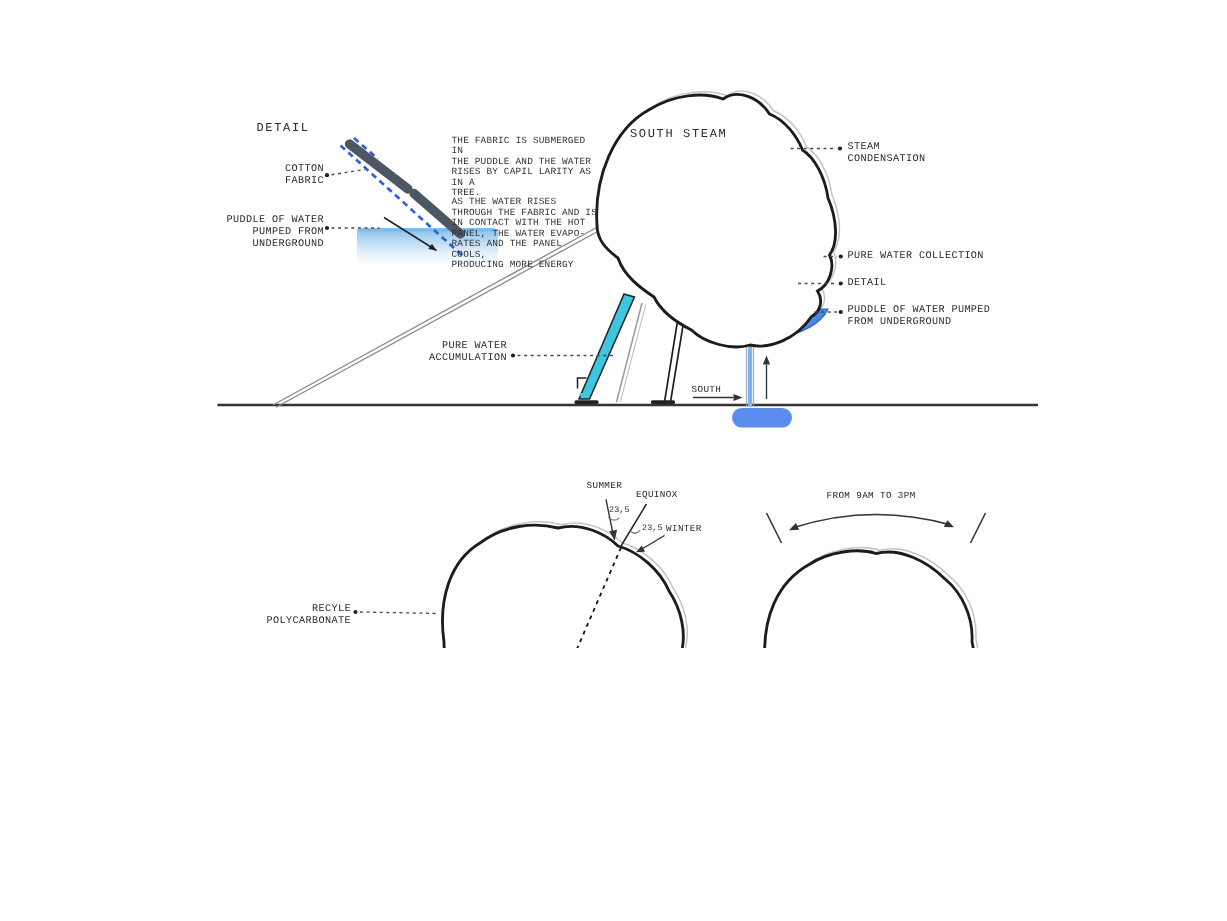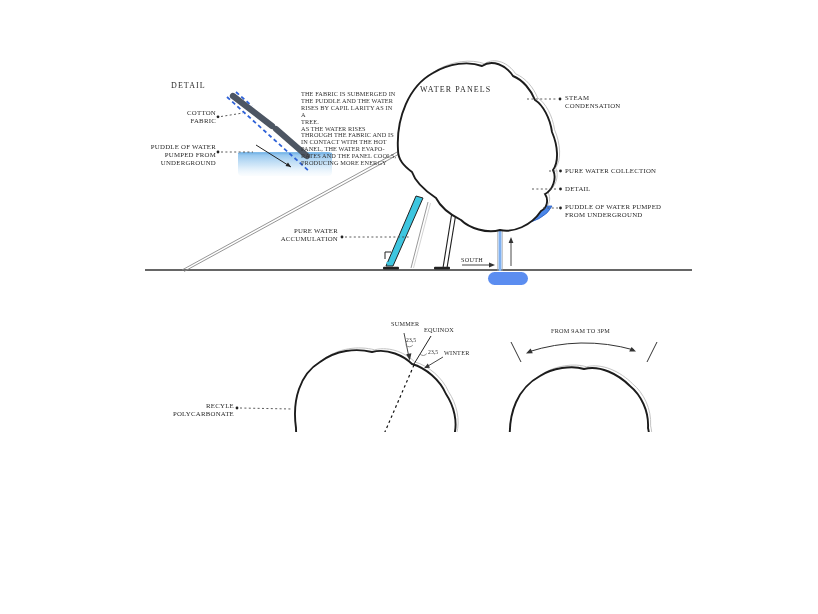--- a/index.html
+++ b/index.html
@@ -1,17 +1,17 @@
 <!DOCTYPE html>
 <html><head>
 <meta charset="utf-8">
 <style>
   html,body{margin:0;padding:0;background:#fff;}
   .canvas{position:relative;width:818px;height:432px;background:#fff;overflow:hidden;
-          font-family:Liberation Serif, serif;}
+          font-family:Liberation Mono, monospace;}
   svg{position:absolute;left:0;top:0;}
   .lbl{position:absolute;font-size:6.8px;line-height:1.2;color:#2a2a2a;
        white-space:pre-line;letter-spacing:.25px;}
   .r{text-align:right;}
   .big{font-size:8px;letter-spacing:1.1px;}
   .sm{font-size:6.2px;}
   .xs{font-size:5.6px;letter-spacing:.1px;}
   .desc{font-size:6.3px;line-height:6.9px;letter-spacing:.1px;color:#333;}
 </style>
 </head>
@@ -316,21 +316,21 @@
 <div class="lbl desc" style="left:301px;top:91px;width:97px">THE FABRIC IS SUBMERGED IN
 THE PUDDLE AND THE WATER
 RISES BY CAPIL LARITY AS IN A
 TREE.
 AS THE WATER RISES
 THROUGH THE FABRIC AND IS
 IN CONTACT WITH THE HOT
 PANEL, THE WATER EVAPO-
 RATES AND THE PANEL COOLS,
 PRODUCING MORE ENERGY</div>
-<div class="lbl big" style="left:420px;top:85px">WATER PANELS</div>
+<div class="lbl big" style="left:420px;top:85px">SOUTH STEAM</div>
 <div class="lbl" style="left:565px;top:94px">STEAM
 CONDENSATION</div>
 <div class="lbl" style="left:565px;top:167px">PURE WATER COLLECTION</div>
 <div class="lbl" style="left:565px;top:185px">DETAIL</div>
 <div class="lbl" style="left:565px;top:203px">PUDDLE OF WATER PUMPED
 FROM UNDERGROUND</div>
 <div class="lbl r" style="left:278px;top:227px;width:60px">PURE WATER
 ACCUMULATION</div>
 <div class="lbl sm" style="left:461px;top:256px">SOUTH</div>
 

